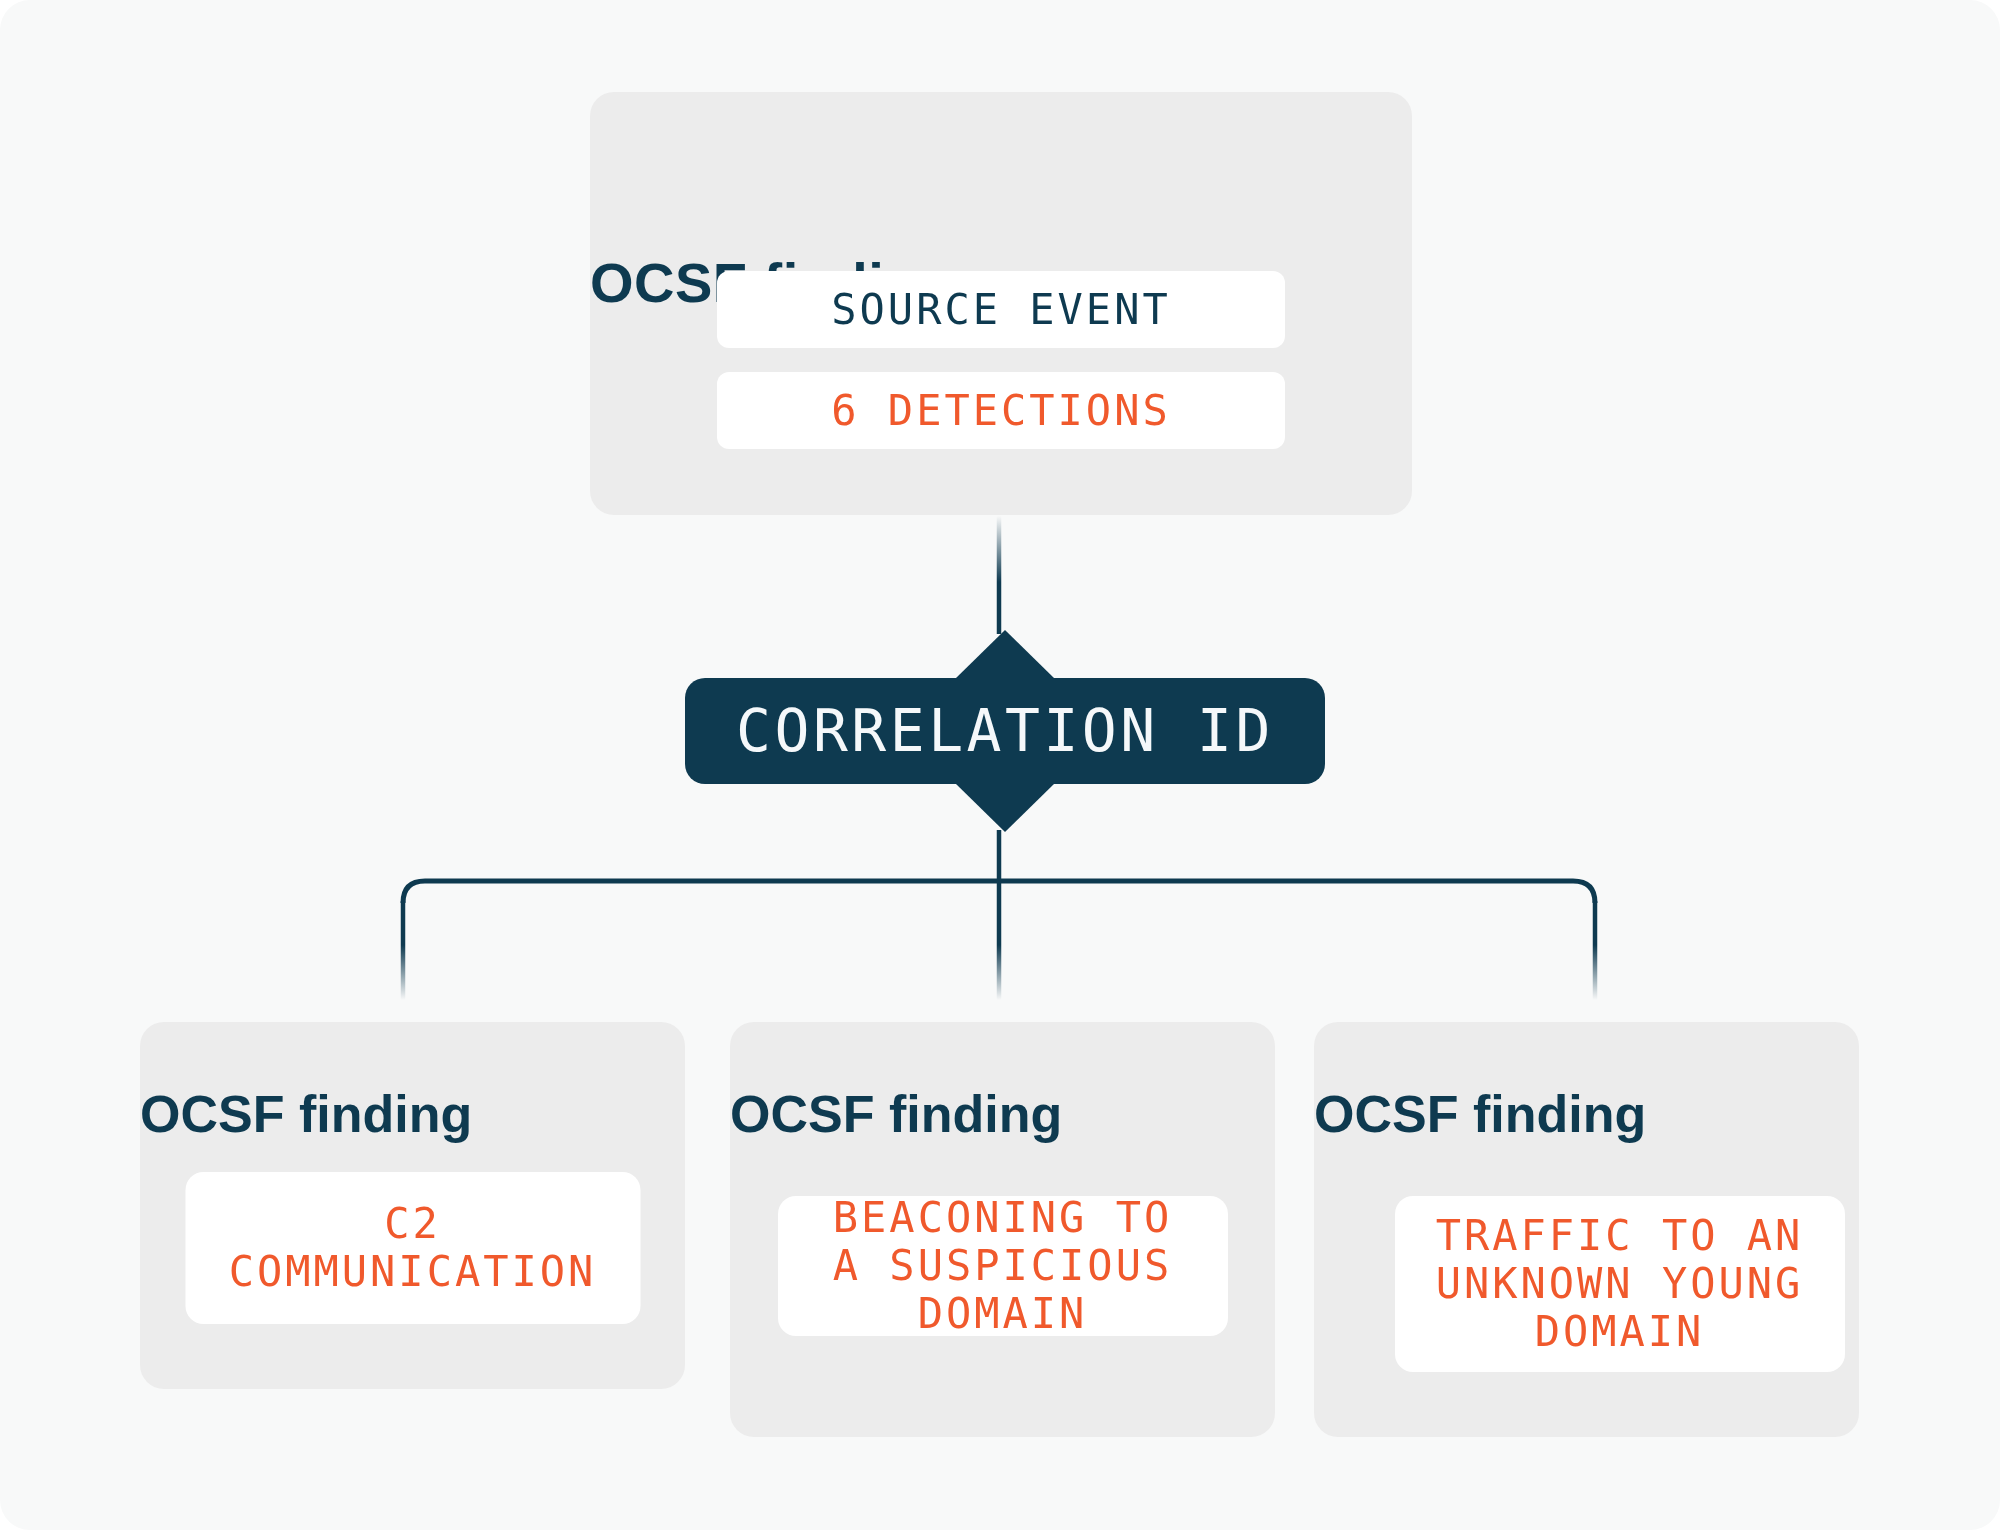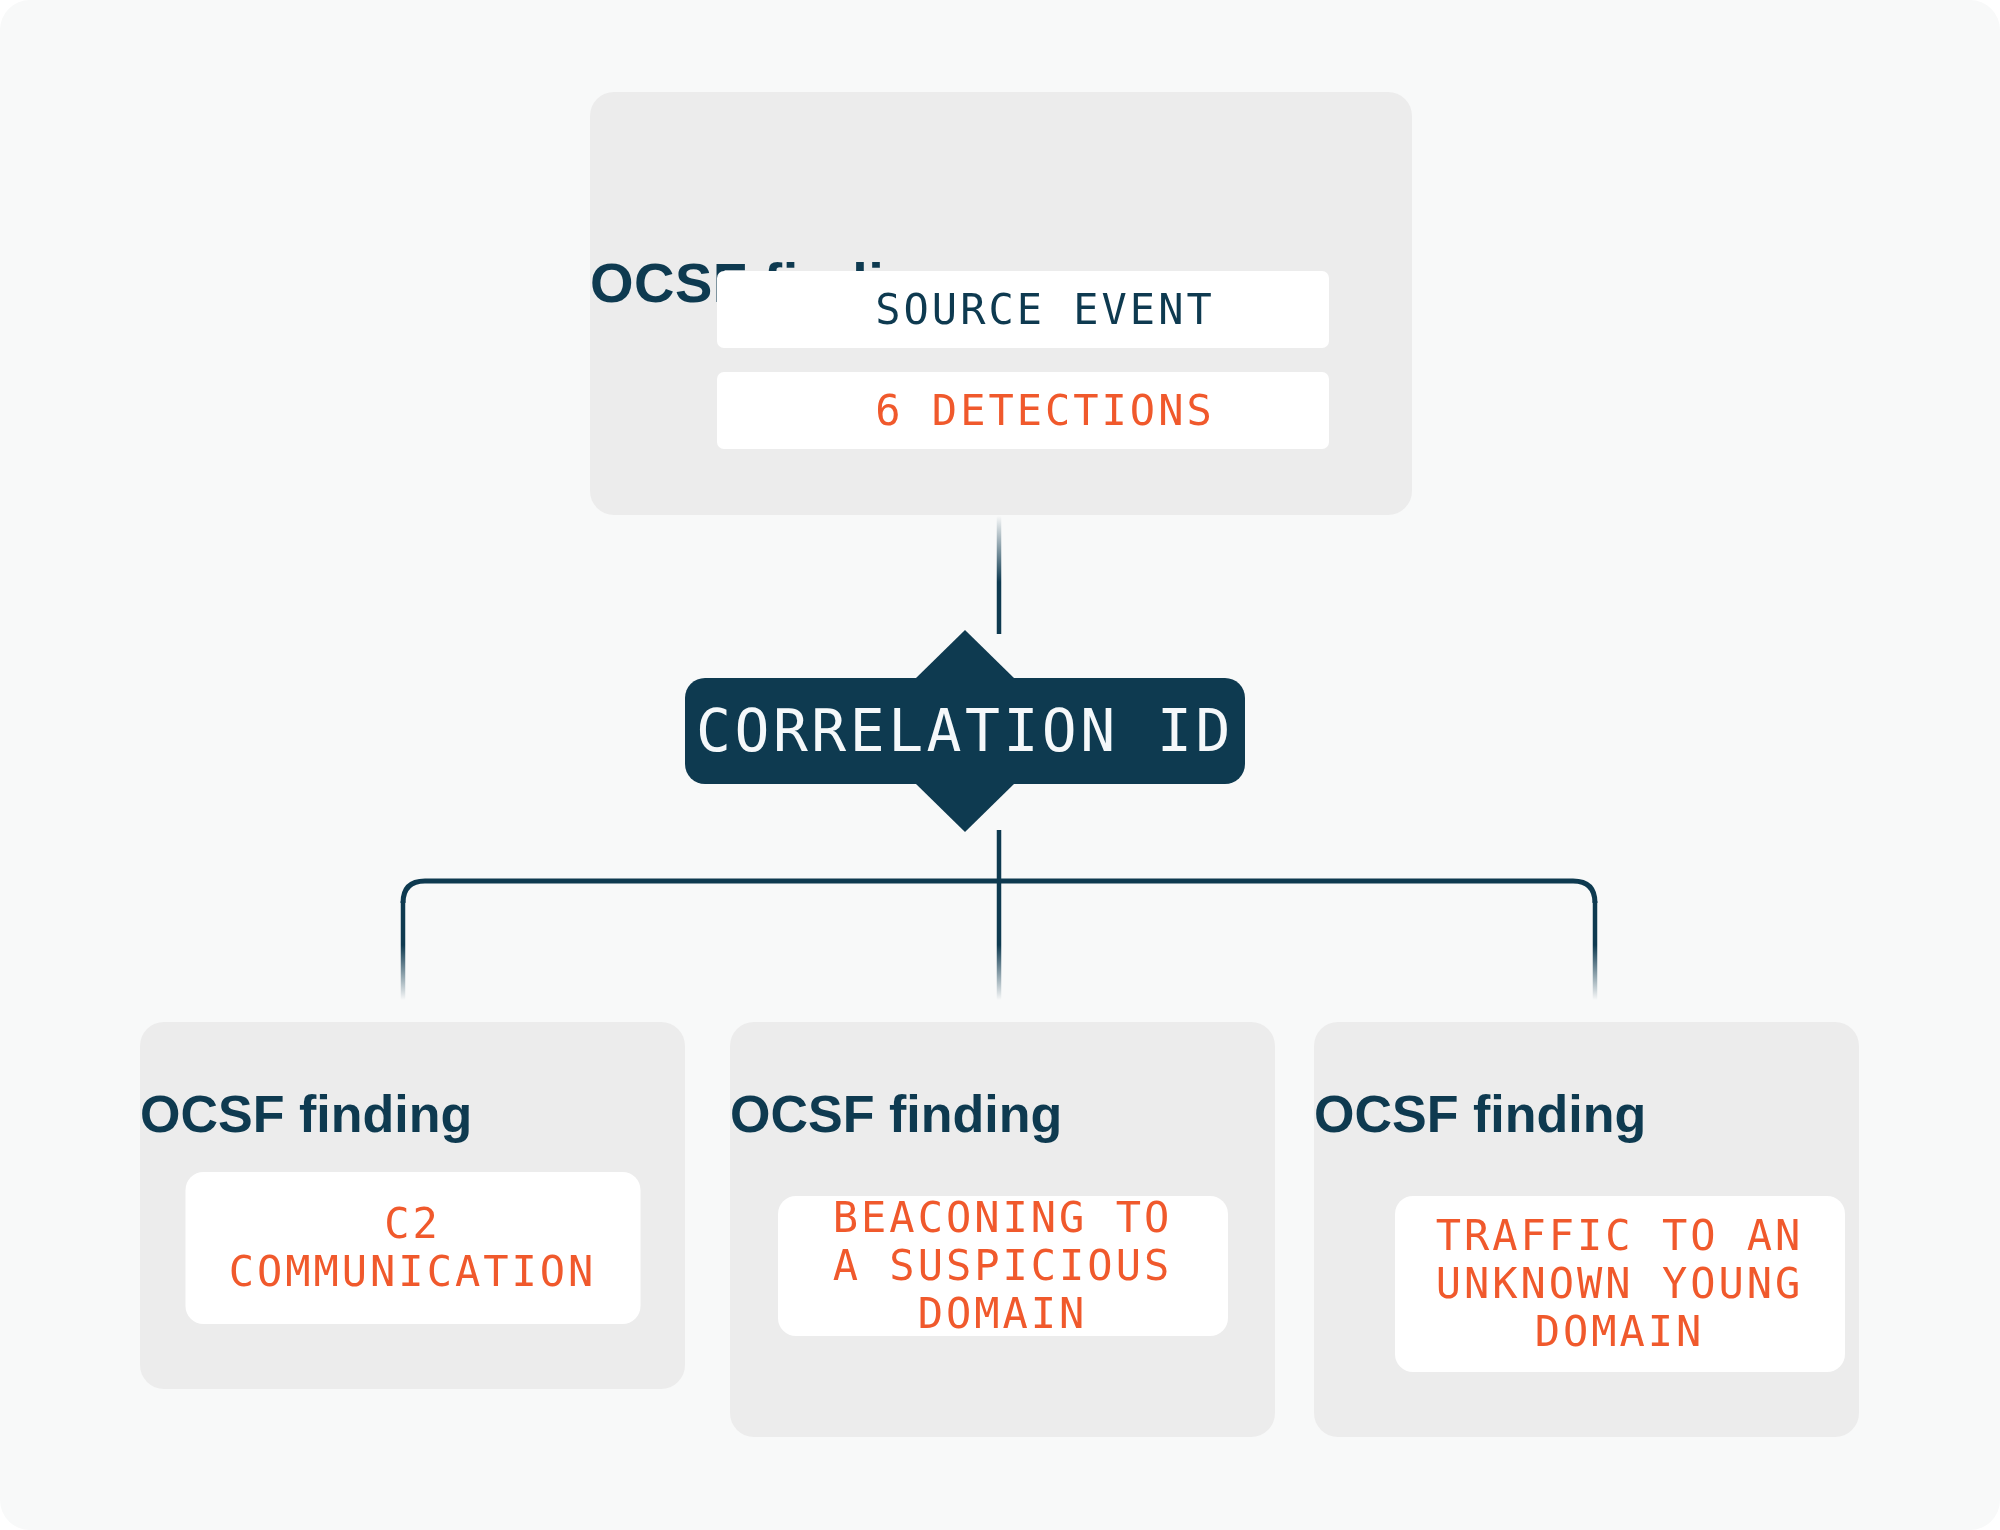--- a/index.html
+++ b/index.html
@@ -20,32 +20,32 @@
   .node-title{
     position:absolute;left:0;right:0;
     text-align:left;
     font-weight:bold;color:#0e3a50;
     transform:translateY(-50%);
     white-space:nowrap;
   }
   .src .node-title{top:190px;font-size:56px;letter-spacing:.5px;}
   .badge{
     position:absolute;left:127px;width:568px;height:77px;
-    background:#ffffff;border-radius:7px;
+    background:#ffffff;border-radius:12px;
     display:flex;align-items:center;justify-content:center;
     font-family:"DejaVu Sans Mono", monospace;
     font-size:42px;letter-spacing:3px;
-    color:#0e3a50;white-space:nowrap;padding-left:44px;
+    color:#0e3a50;white-space:nowrap;
   }
   .badge.b-source{top:179px;}
   .badge.b-detections{top:280px;color:#f0592c;}
 
   
   .corr{
-    position:absolute;left:685px;top:678px;width:560px;height:106px;
+    position:absolute;left:685px;top:678px;width:640px;height:106px;
     background:#0e3a50;border-radius:20px;
     display:flex;align-items:center;justify-content:center;
     color:#f5f8fa;
     font-family:"DejaVu Sans Mono", monospace;
     font-size:58px;letter-spacing:3.5px;white-space:nowrap;
   }
   .corr::before{
     content:"";position:absolute;top:-48px;left:50%;transform:translateX(-50%);
     width:0;height:0;
     border-left:50px solid transparent;border-right:50px solid transparent;

